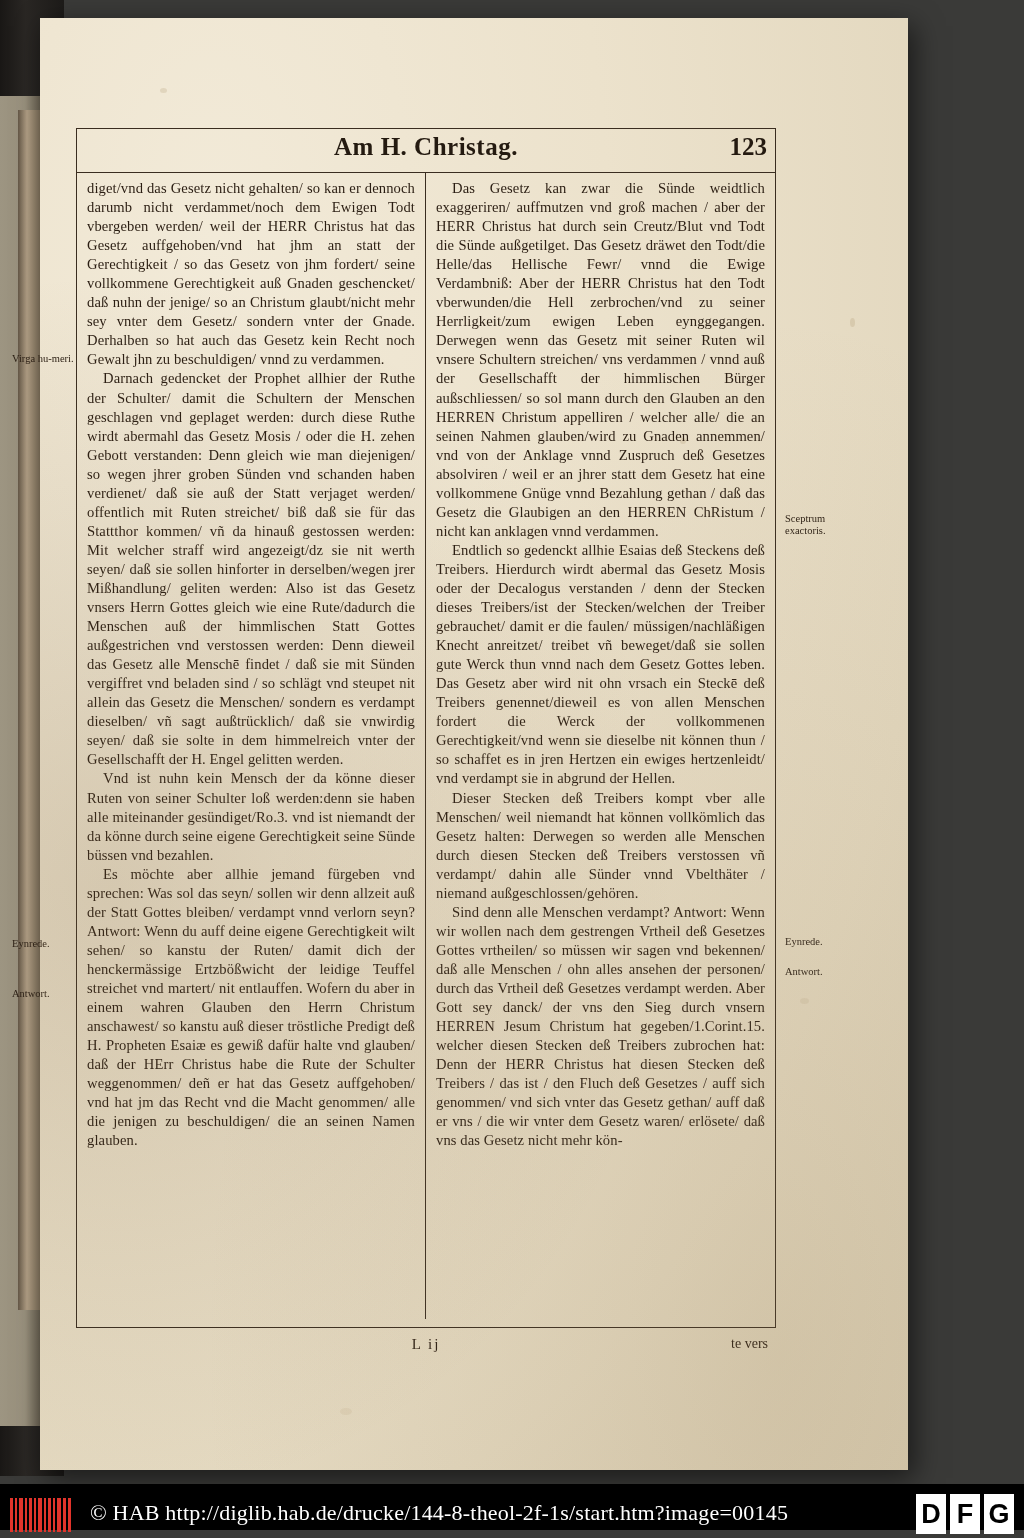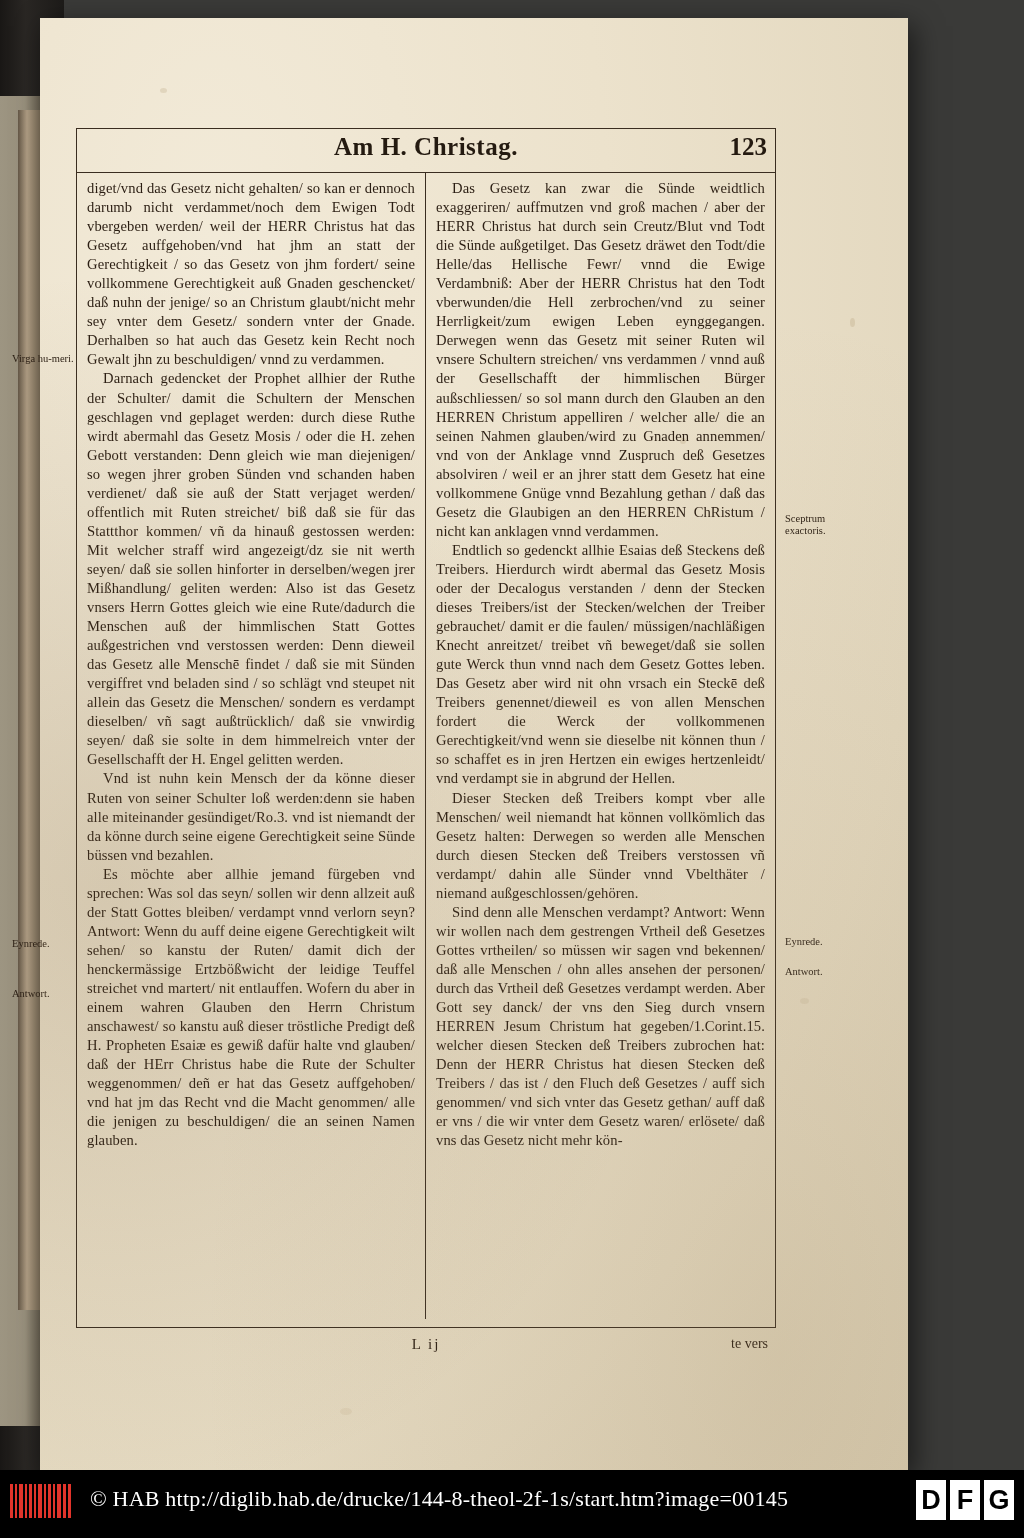--- a/index.html
+++ b/index.html
@@ -159,23 +159,23 @@
     position: absolute;
     right: 8px;
     font-size: 14px;
     color: #2a1d12;
   }
 
   
   #credit {
     position: absolute;
     left: 0;
-    bottom: 0;
+    bottom: 8px;
     width: 1024px;
-    height: 68px;
+    height: 46px;
     background: #000;
     color: #fff;
   }
   #credit .txt {
     position: absolute;
     left: 90px;
     top: 16px;
     font-family: "Liberation Serif", serif;
     font-size: 22px;
     letter-spacing: .2px;

